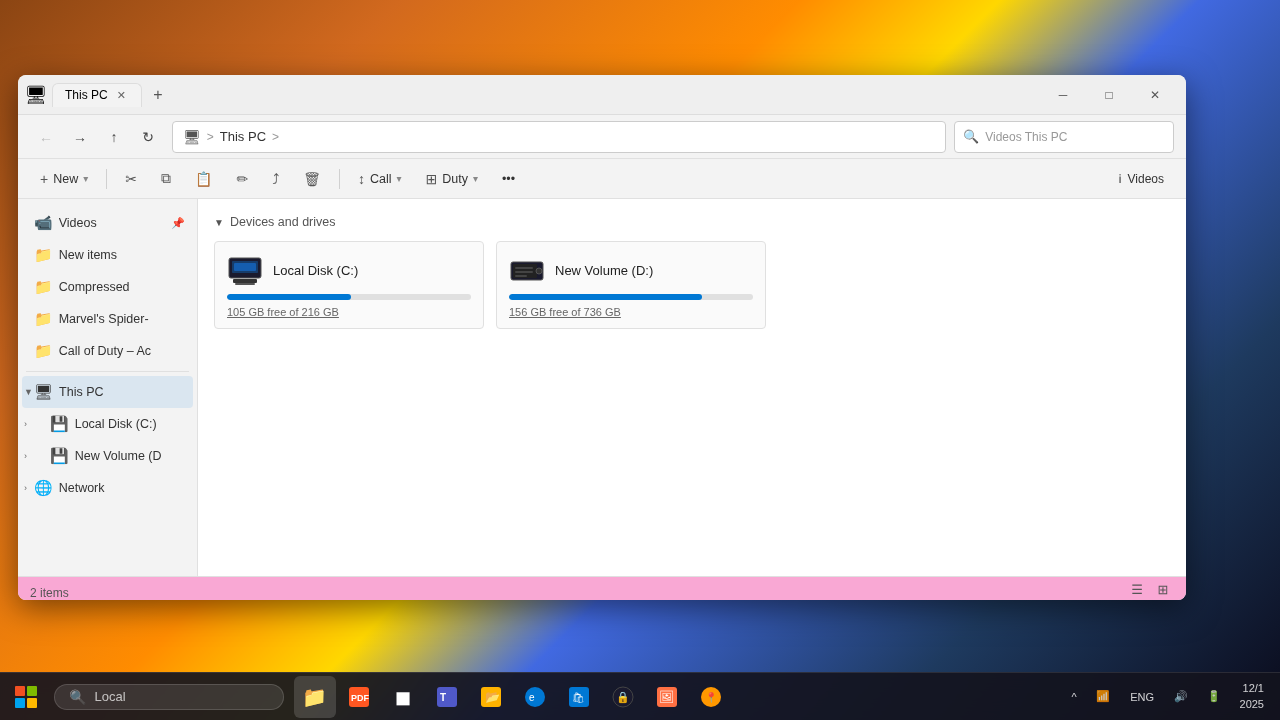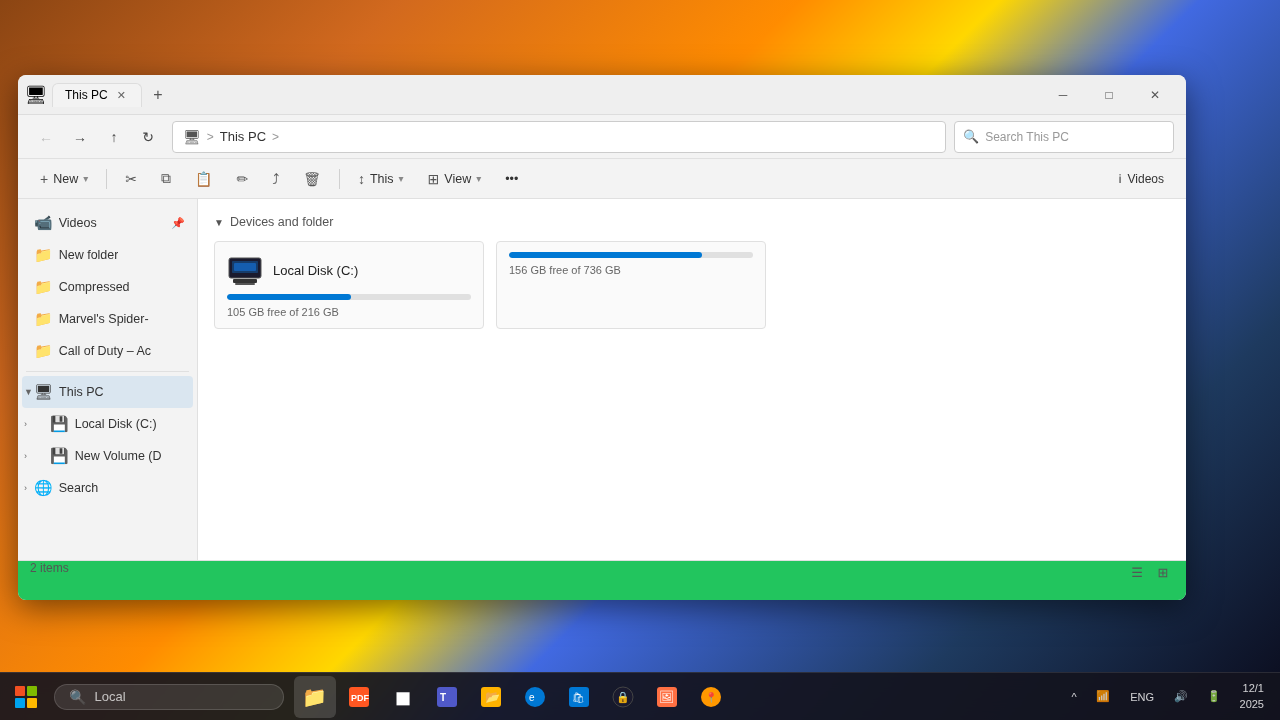--- a/index.html
+++ b/index.html
@@ -453,29 +453,30 @@
       background: #0078d4;
       width: 51%; 
     }
     .drive-bar-fill.d-drive {
       background: #0078d4;
       width: 79%; 
     }
     .drive-size {
       font-size: 11px;
       color: #666;
+      text-decoration: underline;
     }
 
     
     .status-bar {
-      height: 40px;
-      background: #22c55e;
+      height: 24px;
+      background: #f9a8d4;
       border-top: 1px solid #e0e0e0;
       display: flex;
-      align-items: flex-start;
+      align-items: flex-end;
       padding: 0 12px;
       font-size: 12px;
       color: #555;
       flex-shrink: 0;
     }
     .status-bar-right {
       margin-left: auto;
       display: flex;
       gap: 4px;
     }
@@ -538,21 +539,21 @@
 
     <div class="address-bar">
       <span class="cmd-icon">🖥</span>
       <span class="address-separator">&gt;</span>
       <span class="address-part">This PC</span>
       <span class="address-separator">&gt;</span>
     </div>
 
     <div class="search-box">
       <span>🔍</span>
-      <span class="search-box-text">Search This PC</span>
+      <span class="search-box-text">Videos This PC</span>
     </div>
   </div>
 
   <div class="command-bar">
     <div class="cmd-btn">
       <span class="cmd-icon">+</span>
       <span>New</span>
       <span style="font-size:10px;color:#888">▾</span>
     </div>
     <div class="cmd-separator"></div>
@@ -570,26 +571,26 @@
     </div>
     <div class="cmd-btn">
       <span class="cmd-icon">⤴</span>
     </div>
     <div class="cmd-btn">
       <span class="cmd-icon">🗑</span>
     </div>
     <div class="cmd-separator"></div>
     <div class="cmd-btn">
       <span class="cmd-icon">↕</span>
-      <span>This</span>
+      <span>Call</span>
       <span style="font-size:10px;color:#888">▾</span>
     </div>
     <div class="cmd-btn">
       <span class="cmd-icon">⊞</span>
-      <span>View</span>
+      <span>Duty</span>
       <span style="font-size:10px;color:#888">▾</span>
     </div>
     <div class="cmd-btn">
       <span>•••</span>
     </div>
     <div class="details-btn">
       <span>ℹ</span>
       <span>Videos</span>
     </div>
   </div>
@@ -598,21 +599,21 @@
 
     <div class="sidebar">
 
       <div class="sidebar-item">
         <span class="sidebar-icon">📹</span>
         <span class="sidebar-label">Videos</span>
         <span class="sidebar-pin">📌</span>
       </div>
       <div class="sidebar-item">
         <span class="sidebar-icon">📁</span>
-        <span class="sidebar-label">New folder</span>
+        <span class="sidebar-label">New items</span>
       </div>
       <div class="sidebar-item">
         <span class="sidebar-icon">📁</span>
         <span class="sidebar-label">Compressed</span>
       </div>
       <div class="sidebar-item">
         <span class="sidebar-icon">📁</span>
         <span class="sidebar-label">Marvel's Spider-</span>
       </div>
       <div class="sidebar-item">
@@ -633,28 +634,28 @@
         <span class="sidebar-label">Local Disk (C:)</span>
       </div>
       <div class="sidebar-item" style="padding-left: 28px;">
         <span class="expand-arrow">›</span>
         <span class="sidebar-icon">💾</span>
         <span class="sidebar-label">New Volume (D</span>
       </div>
       <div class="sidebar-item">
         <span class="expand-arrow">›</span>
         <span class="sidebar-icon">🌐</span>
-        <span class="sidebar-label">Search</span>
+        <span class="sidebar-label">Network</span>
       </div>
     </div>
 
     <div class="main-panel">
       <div class="section-header">
         <span class="section-chevron">▼</span>
-        <span class="section-title">Devices and folder</span>
+        <span class="section-title">Devices and drives</span>
       </div>
 
       <div class="drives-grid">
 
         <div class="drive-item">
           <div class="drive-header">
             <div class="drive-icon-wrap">
 
               <svg width="36" height="36" viewBox="0 0 36 36">
                 <rect x="2" y="6" width="32" height="20" rx="2" fill="#1a1a2e" stroke="#555" stroke-width="1"></rect>
@@ -668,20 +669,33 @@
             </div>
             <span class="drive-name">Local Disk (C:)</span>
           </div>
           <div class="drive-bar-wrap">
             <div class="drive-bar-fill c-drive" style="width: 51%;"></div>
           </div>
           <div class="drive-size">105 GB free of 216 GB</div>
         </div>
 
         <div class="drive-item">
+          <div class="drive-header">
+            <div class="drive-icon-wrap">
+              <svg width="36" height="36" viewBox="0 0 36 36">
+                <rect x="2" y="10" width="32" height="18" rx="2" fill="#1a1a2e" stroke="#555" stroke-width="1"></rect>
+                <rect x="4" y="12" width="24" height="14" rx="1" fill="#222"></rect>
+                <circle cx="30" cy="19" r="3" fill="#333" stroke="#555" stroke-width="1"></circle>
+                <rect x="6" y="15" width="18" height="2" rx="1" fill="#444"></rect>
+                <rect x="6" y="19" width="18" height="2" rx="1" fill="#444"></rect>
+                <rect x="6" y="23" width="12" height="2" rx="1" fill="#444"></rect>
+              </svg>
+            </div>
+            <span class="drive-name">New Volume (D:)</span>
+          </div>
           <div class="drive-bar-wrap">
             <div class="drive-bar-fill d-drive" style="width: 79%;"></div>
           </div>
           <div class="drive-size">156 GB free of 736 GB</div>
         </div>
 
       </div>
     </div>
   </div>
 

